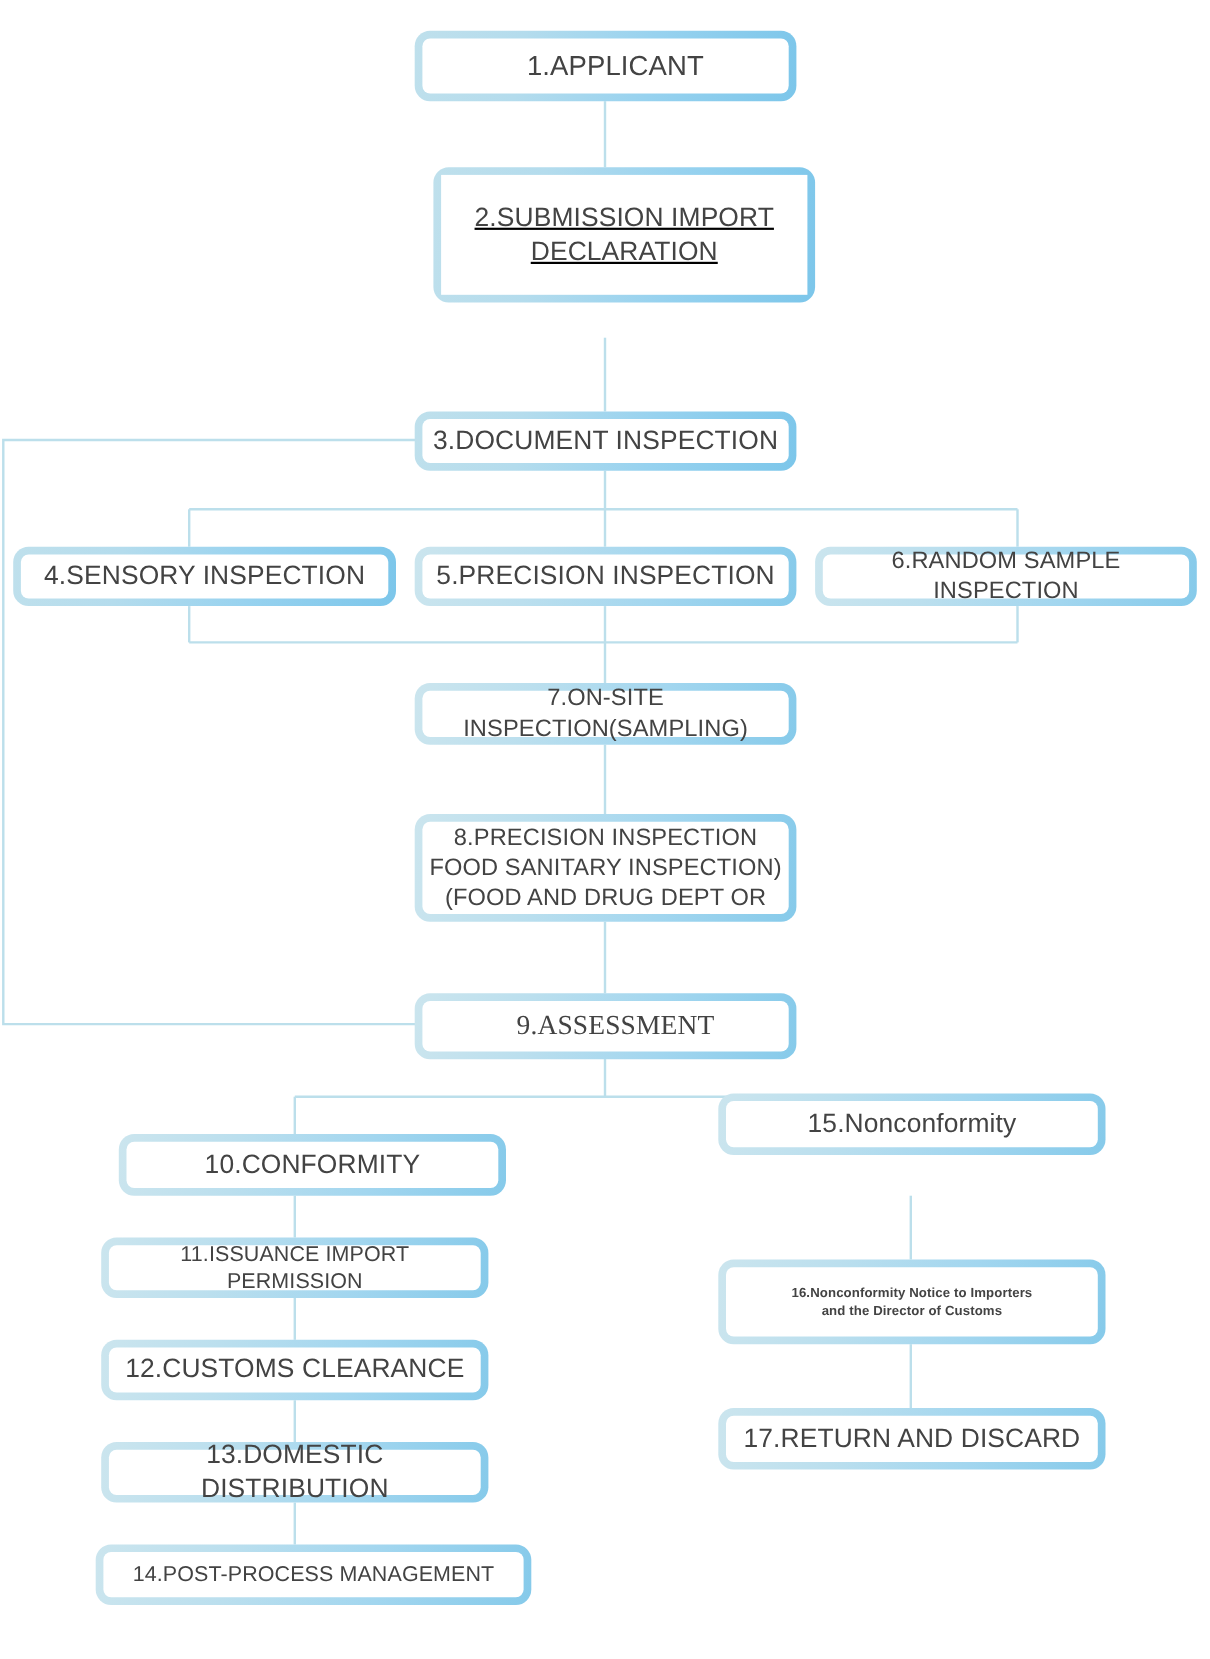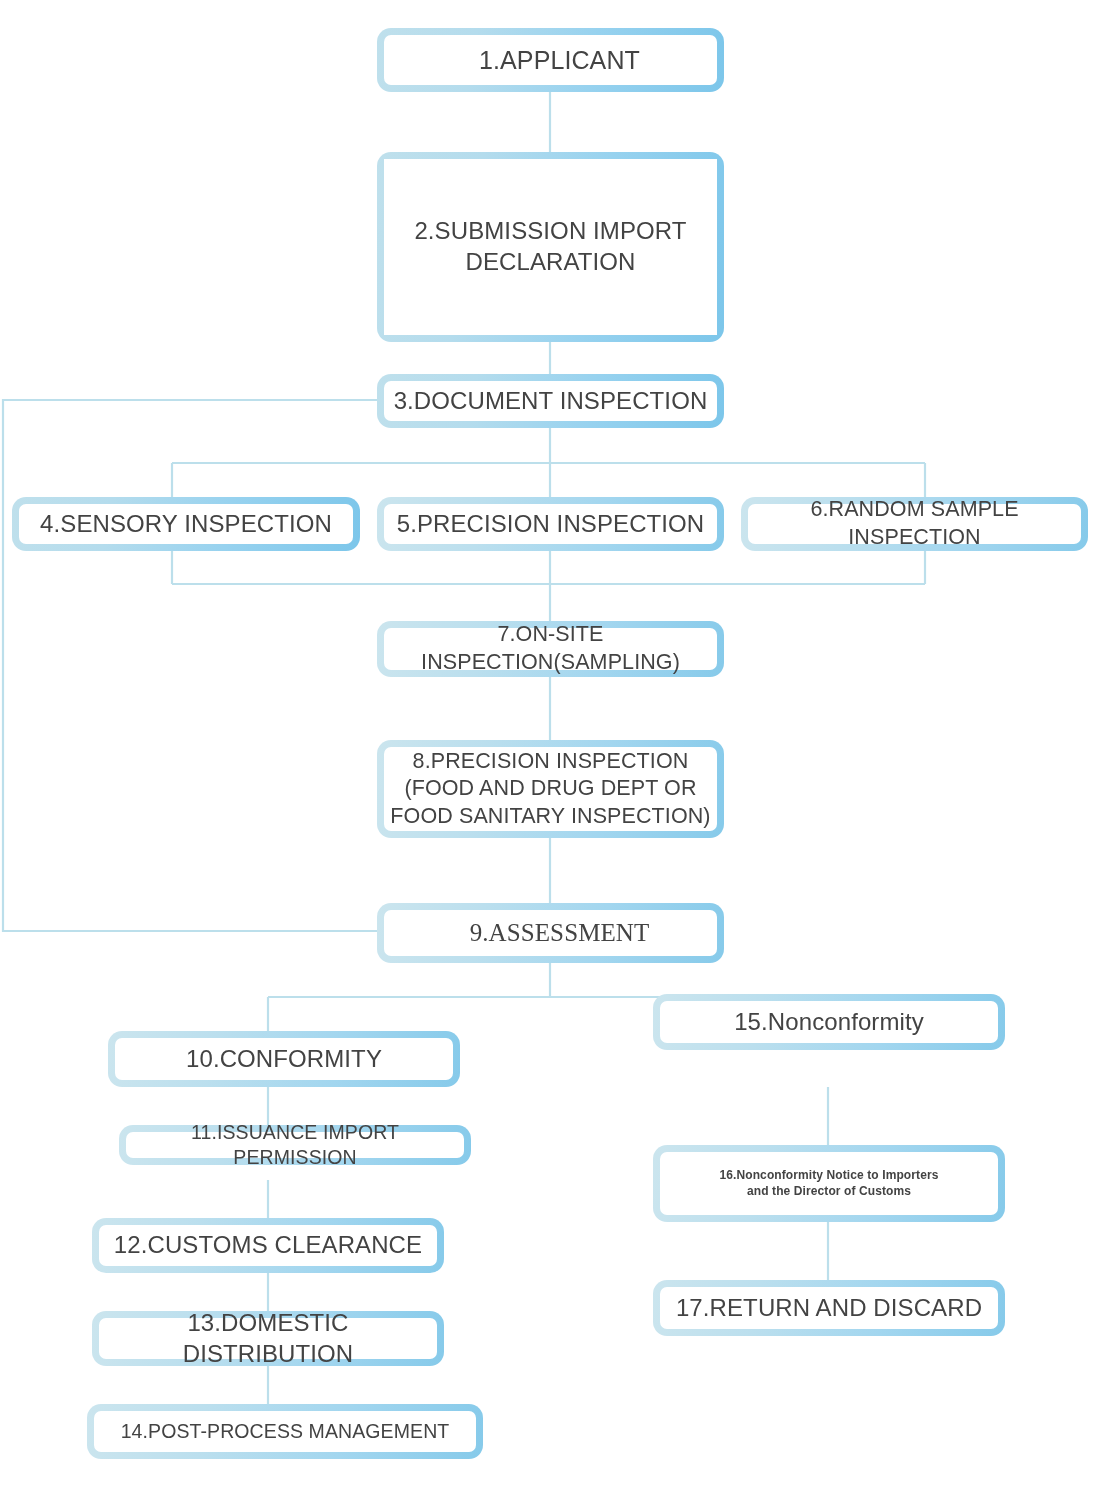--- a/index.html
+++ b/index.html
@@ -107,21 +107,21 @@
 
       <path d="M828 1087 L828 1145"></path>
       <path d="M828 1222 L828 1280"></path>
     </g>
   </svg>
 
   <div class="node" style="left:377px; top:28px; width:347px; height:64px;">
     <div class="node-inner t26">1.APPLICANT</div>
   </div>
 
-  <div class="node boxy" style="left:377px; top:152px; width:347px; height:190px;">
+  <div class="node boxy" style="left:394px; top:152px; width:347px; height:123px;text-decoration:underline;">
     <div class="node-inner t24">
       <div>
         <div>2.SUBMISSION IMPORT</div>
         <div>DECLARATION</div>
       </div>
     </div>
   </div>
 
   <div class="node" style="left:377px; top:374px; width:347px; height:54px;">
     <div class="node-inner t24">3.DOCUMENT INSPECTION</div>
@@ -140,35 +140,35 @@
   </div>
 
   <div class="node soft" style="left:377px; top:621px; width:347px; height:56px;">
     <div class="node-inner t22">7.ON-SITE INSPECTION(SAMPLING)</div>
   </div>
 
   <div class="node soft" style="left:377px; top:740px; width:347px; height:98px;">
     <div class="node-inner t22">
       <div>
         <div>8.PRECISION INSPECTION</div>
+        <div>FOOD SANITARY INSPECTION)</div>
         <div>(FOOD AND DRUG DEPT OR</div>
-        <div>FOOD SANITARY INSPECTION)</div>
       </div>
     </div>
   </div>
 
   <div class="node soft" style="left:377px; top:903px; width:347px; height:60px;font-family:Liberation Serif, serif;">
     <div class="node-inner t26">9.ASSESSMENT</div>
   </div>
 
   <div class="node soft" style="left:92px; top:1031px; width:352px; height:56px;margin-left:16px;">
     <div class="node-inner t24">10.CONFORMITY</div>
   </div>
 
-  <div class="node soft" style="left:92px; top:1125px; width:352px; height:40px;margin-left:27px;">
+  <div class="node soft" style="left:92px; top:1125px; width:352px; height:55px;">
     <div class="node-inner t20">11.ISSUANCE IMPORT PERMISSION</div>
   </div>
 
   <div class="node soft" style="left:92px; top:1218px; width:352px; height:55px;">
     <div class="node-inner t24">12.CUSTOMS CLEARANCE</div>
   </div>
 
   <div class="node soft" style="left:92px; top:1311px; width:352px; height:55px;">
     <div class="node-inner t24">13.DOMESTIC DISTRIBUTION</div>
   </div>

